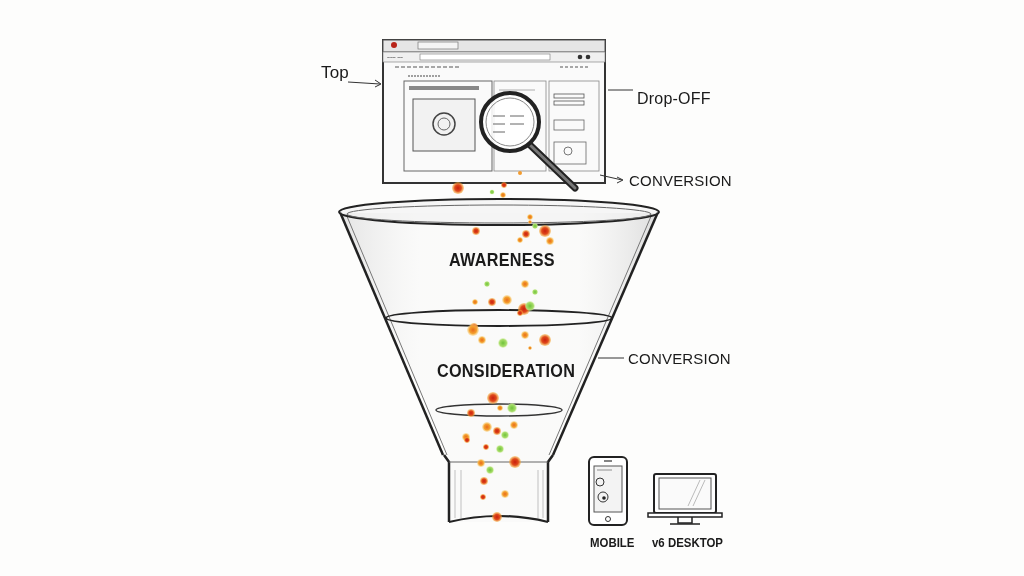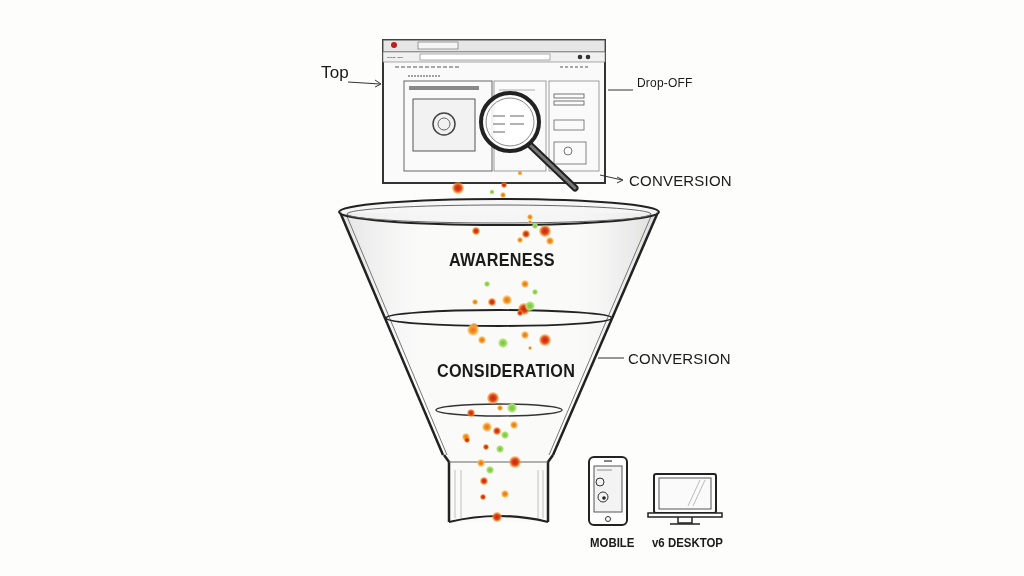--- a/index.html
+++ b/index.html
@@ -192,20 +192,20 @@
       <rect x="659" y="478" width="52" height="31" fill="#fafafa" stroke="#555" stroke-width="1"></rect>
       <line x1="700" y1="480" x2="688" y2="506" stroke="#aaa" stroke-width="0.8"></line>
       <line x1="705" y1="480" x2="693" y2="506" stroke="#aaa" stroke-width="0.8"></line>
       <rect x="648" y="513" width="74" height="4" fill="#fff" stroke="#222" stroke-width="1.5"></rect>
       <path d="M678 517 L678 523 L692 523 L692 517" fill="none" stroke="#222" stroke-width="1.5"></path>
       <line x1="670" y1="524" x2="700" y2="524" stroke="#222" stroke-width="1.5"></line>
     </g>
   </svg>
 
   <span class="label hand" style="left:321px; top:63px; font-size:17px;">Top</span>
-  <span class="label hand" style="left:637px; top:76px; font-size:12px;">Drop-OFF</span>
+  <span class="label hand" style="left:637px; top:90px; font-size:16px;">Drop-OFF</span>
   <span class="label hand" style="left:629px; top:172px; font-size:15px;">CONVERSION</span>
   <span class="label stage-label" style="left:449px; top:250px;">AWARENESS</span>
   <span class="label stage-label" style="left:437px; top:361px;">CONSIDERATION</span>
   <span class="label hand" style="left:628px; top:350px; font-size:15px;">CONVERSION</span>
   <span class="label device-label" style="left:590px; top:535px;">MOBILE</span>
   <span class="label device-label" style="left:652px; top:535px;">v6 DESKTOP</span>
 </div>
 
 </body></html>

